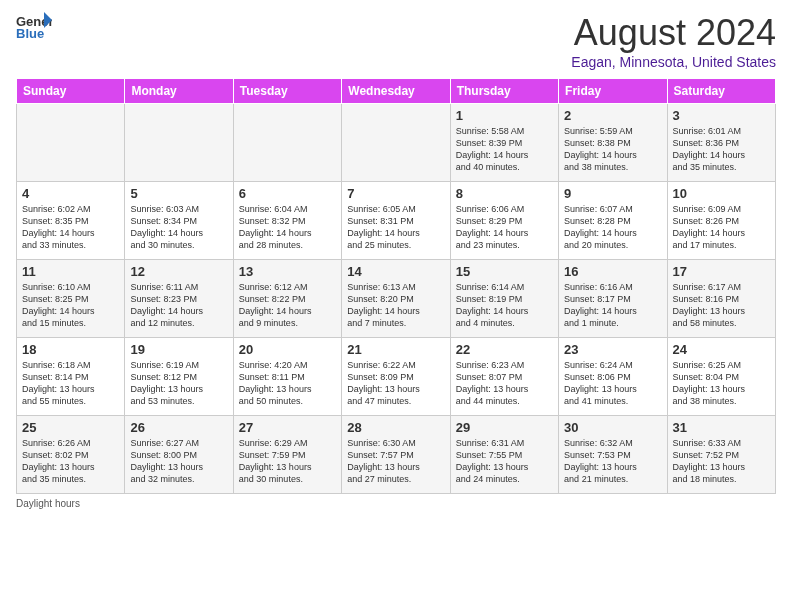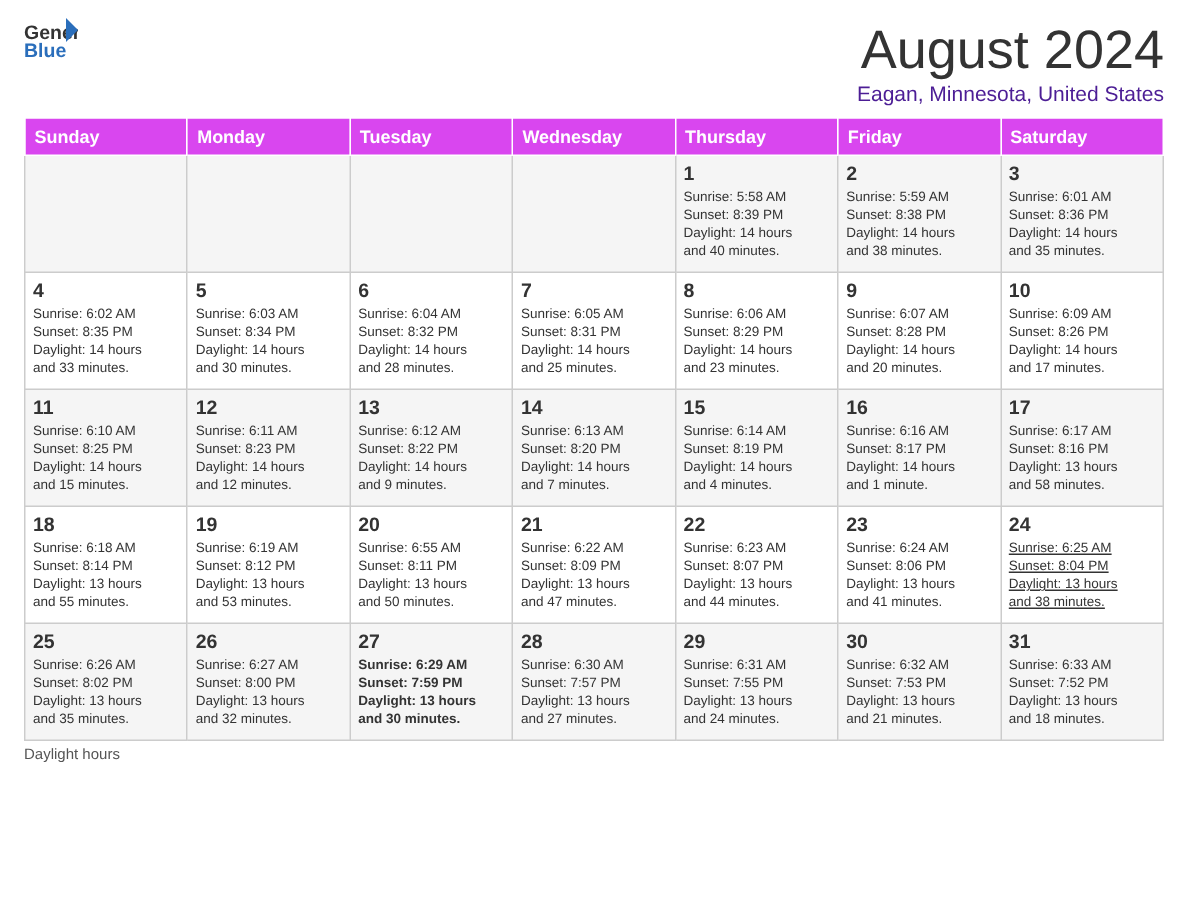--- a/index.html
+++ b/index.html
@@ -260,21 +260,21 @@
           </td>
           <td>
             <div class="day-number">19</div>
             <div class="day-info" style="white-space: pre-line;">Sunrise: 6:19 AM
 Sunset: 8:12 PM
 Daylight: 13 hours
 and 53 minutes.</div>
           </td>
           <td>
             <div class="day-number">20</div>
-            <div class="day-info" style="white-space: pre-line;">Sunrise: 6:55 AM
+            <div class="day-info" style="white-space: pre-line;">Sunrise: 4:20 AM
 Sunset: 8:11 PM
 Daylight: 13 hours
 and 50 minutes.</div>
           </td>
           <td>
             <div class="day-number">21</div>
             <div class="day-info" style="white-space: pre-line;">Sunrise: 6:22 AM
 Sunset: 8:09 PM
 Daylight: 13 hours
 and 47 minutes.</div>
@@ -288,21 +288,21 @@
           </td>
           <td>
             <div class="day-number">23</div>
             <div class="day-info" style="white-space: pre-line;">Sunrise: 6:24 AM
 Sunset: 8:06 PM
 Daylight: 13 hours
 and 41 minutes.</div>
           </td>
           <td>
             <div class="day-number">24</div>
-            <div class="day-info" style="white-space: pre-line; text-decoration: underline;">Sunrise: 6:25 AM
+            <div class="day-info" style="white-space: pre-line;">Sunrise: 6:25 AM
 Sunset: 8:04 PM
 Daylight: 13 hours
 and 38 minutes.</div>
           </td>
         </tr>
         <tr>
           <td>
             <div class="day-number">25</div>
             <div class="day-info" style="white-space: pre-line;">Sunrise: 6:26 AM
 Sunset: 8:02 PM
@@ -311,21 +311,21 @@
           </td>
           <td>
             <div class="day-number">26</div>
             <div class="day-info" style="white-space: pre-line;">Sunrise: 6:27 AM
 Sunset: 8:00 PM
 Daylight: 13 hours
 and 32 minutes.</div>
           </td>
           <td>
             <div class="day-number">27</div>
-            <div class="day-info" style="white-space: pre-line; font-weight: bold;">Sunrise: 6:29 AM
+            <div class="day-info" style="white-space: pre-line;">Sunrise: 6:29 AM
 Sunset: 7:59 PM
 Daylight: 13 hours
 and 30 minutes.</div>
           </td>
           <td>
             <div class="day-number">28</div>
             <div class="day-info" style="white-space: pre-line;">Sunrise: 6:30 AM
 Sunset: 7:57 PM
 Daylight: 13 hours
 and 27 minutes.</div>

